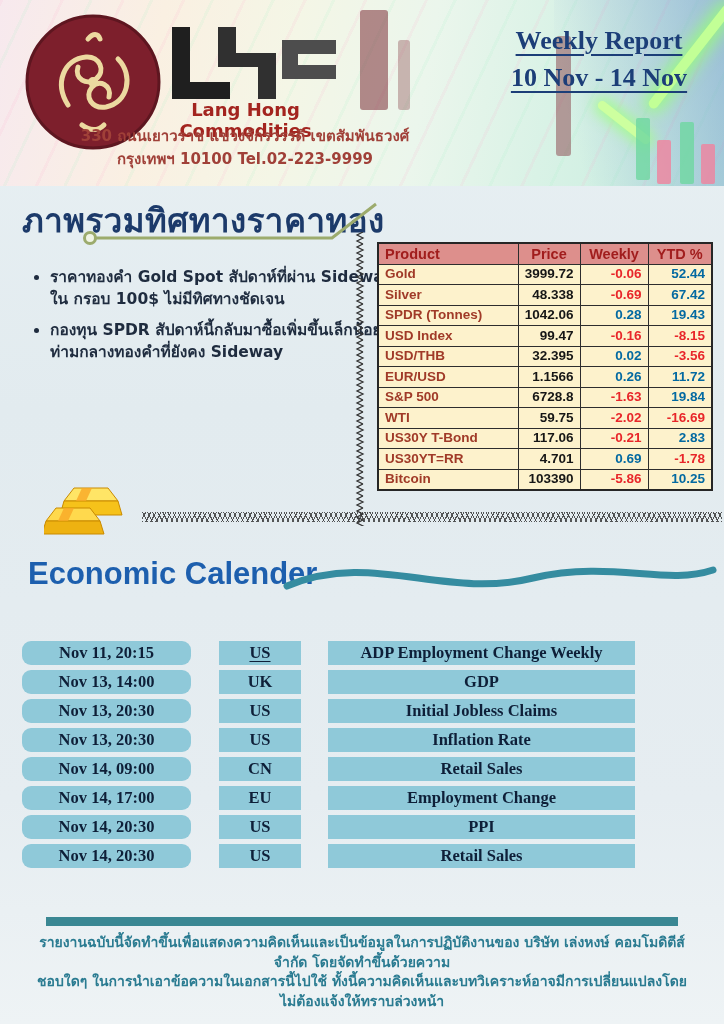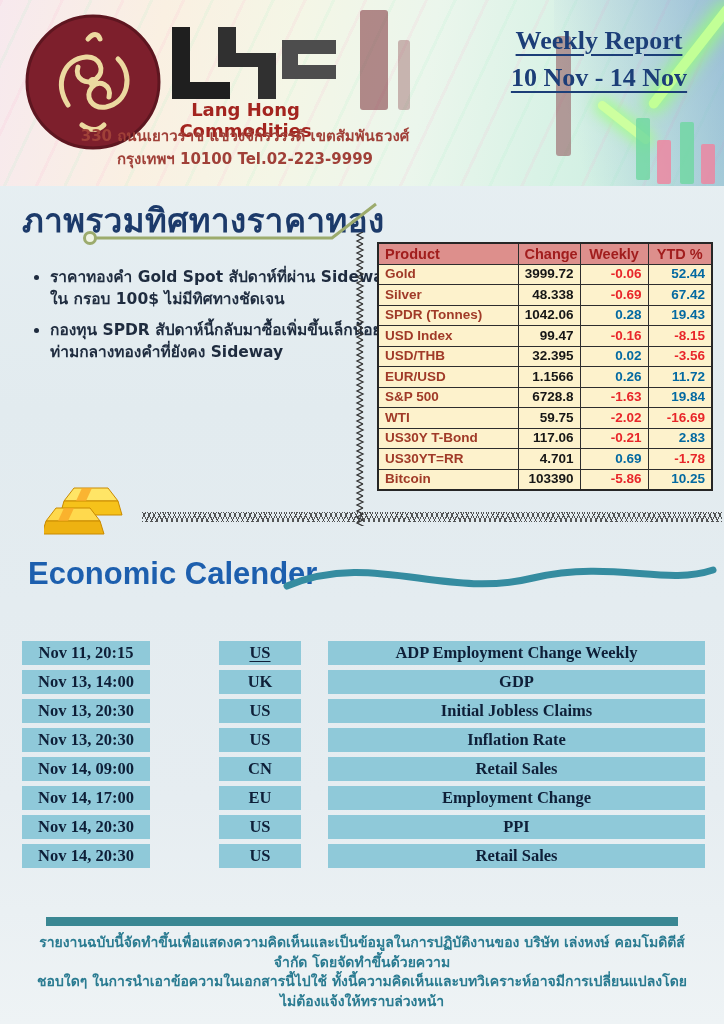--- a/index.html
+++ b/index.html
@@ -64,21 +64,21 @@
       font-size:31px;font-weight:bold;color:#1d5fae;}
   .ec-wave{position:absolute;left:283px;top:554px;}
   .cal-head span{position:absolute;top:606px;text-align:center;font-family:"Liberation Serif",serif;
       font-weight:bold;font-size:21px;color:#101010;text-decoration:underline;
       text-underline-offset:4px;text-decoration-thickness:2px;margin-top:33px;}
   .ch-date{left:40px;width:112px;} .ch-country{left:200px;width:115px;} .ch-event{left:312px;width:386px;}
   .cal-rows{position:absolute;left:22px;top:641px;width:692px;display:flex;flex-direction:column;gap:5px;}
   .cal-row{position:relative;height:24px;}
   .cal-cell{position:absolute;top:0;height:100%;background:#8fc9d9;display:flex;align-items:center;
       justify-content:center;font-family:"Liberation Serif",serif;font-weight:bold;font-size:16.5px;color:#0e1f38;}
-  .cc-date{left:0;width:128px;} .cc-country{left:197px;width:82px;} .cc-event{left:306px;width:377px;}
+  .cc-date{left:0;width:169px;border-radius:9px;} .cc-country{left:197px;width:82px;} .cc-event{left:306px;width:307px;}
   .u{text-decoration:underline;text-underline-offset:3px;}
   
   .foot-bar{position:absolute;left:46px;top:917px;width:632px;height:9px;background:#3a8793;}
   .disclaimer{position:absolute;left:30px;top:933px;width:664px;text-align:center;
       color:#2a7b91;font-size:14px;line-height:19.5px;font-weight:600;}
 </style>
 </head>
 <body>
 
 <div class="page">
@@ -147,21 +147,21 @@
   <table class="mtable">
     <colgroup>
         <col style="width:140px">
         <col style="width:62px">
         <col style="width:68px">
         <col style="width:64px">
       </colgroup>
     <thead>
         <tr>
           <th class="l">Product</th>
-          <th>Change</th>
+          <th>Price</th>
           <th>Weekly</th>
           <th>YTD %</th>
         </tr>
       </thead>
     <tbody>
         <tr>
           <td class="prod l">Gold</td>
           <td class="price">3999.72</td>
           <td class="neg">-0.06</td>
           <td class="pos">52.44</td>

